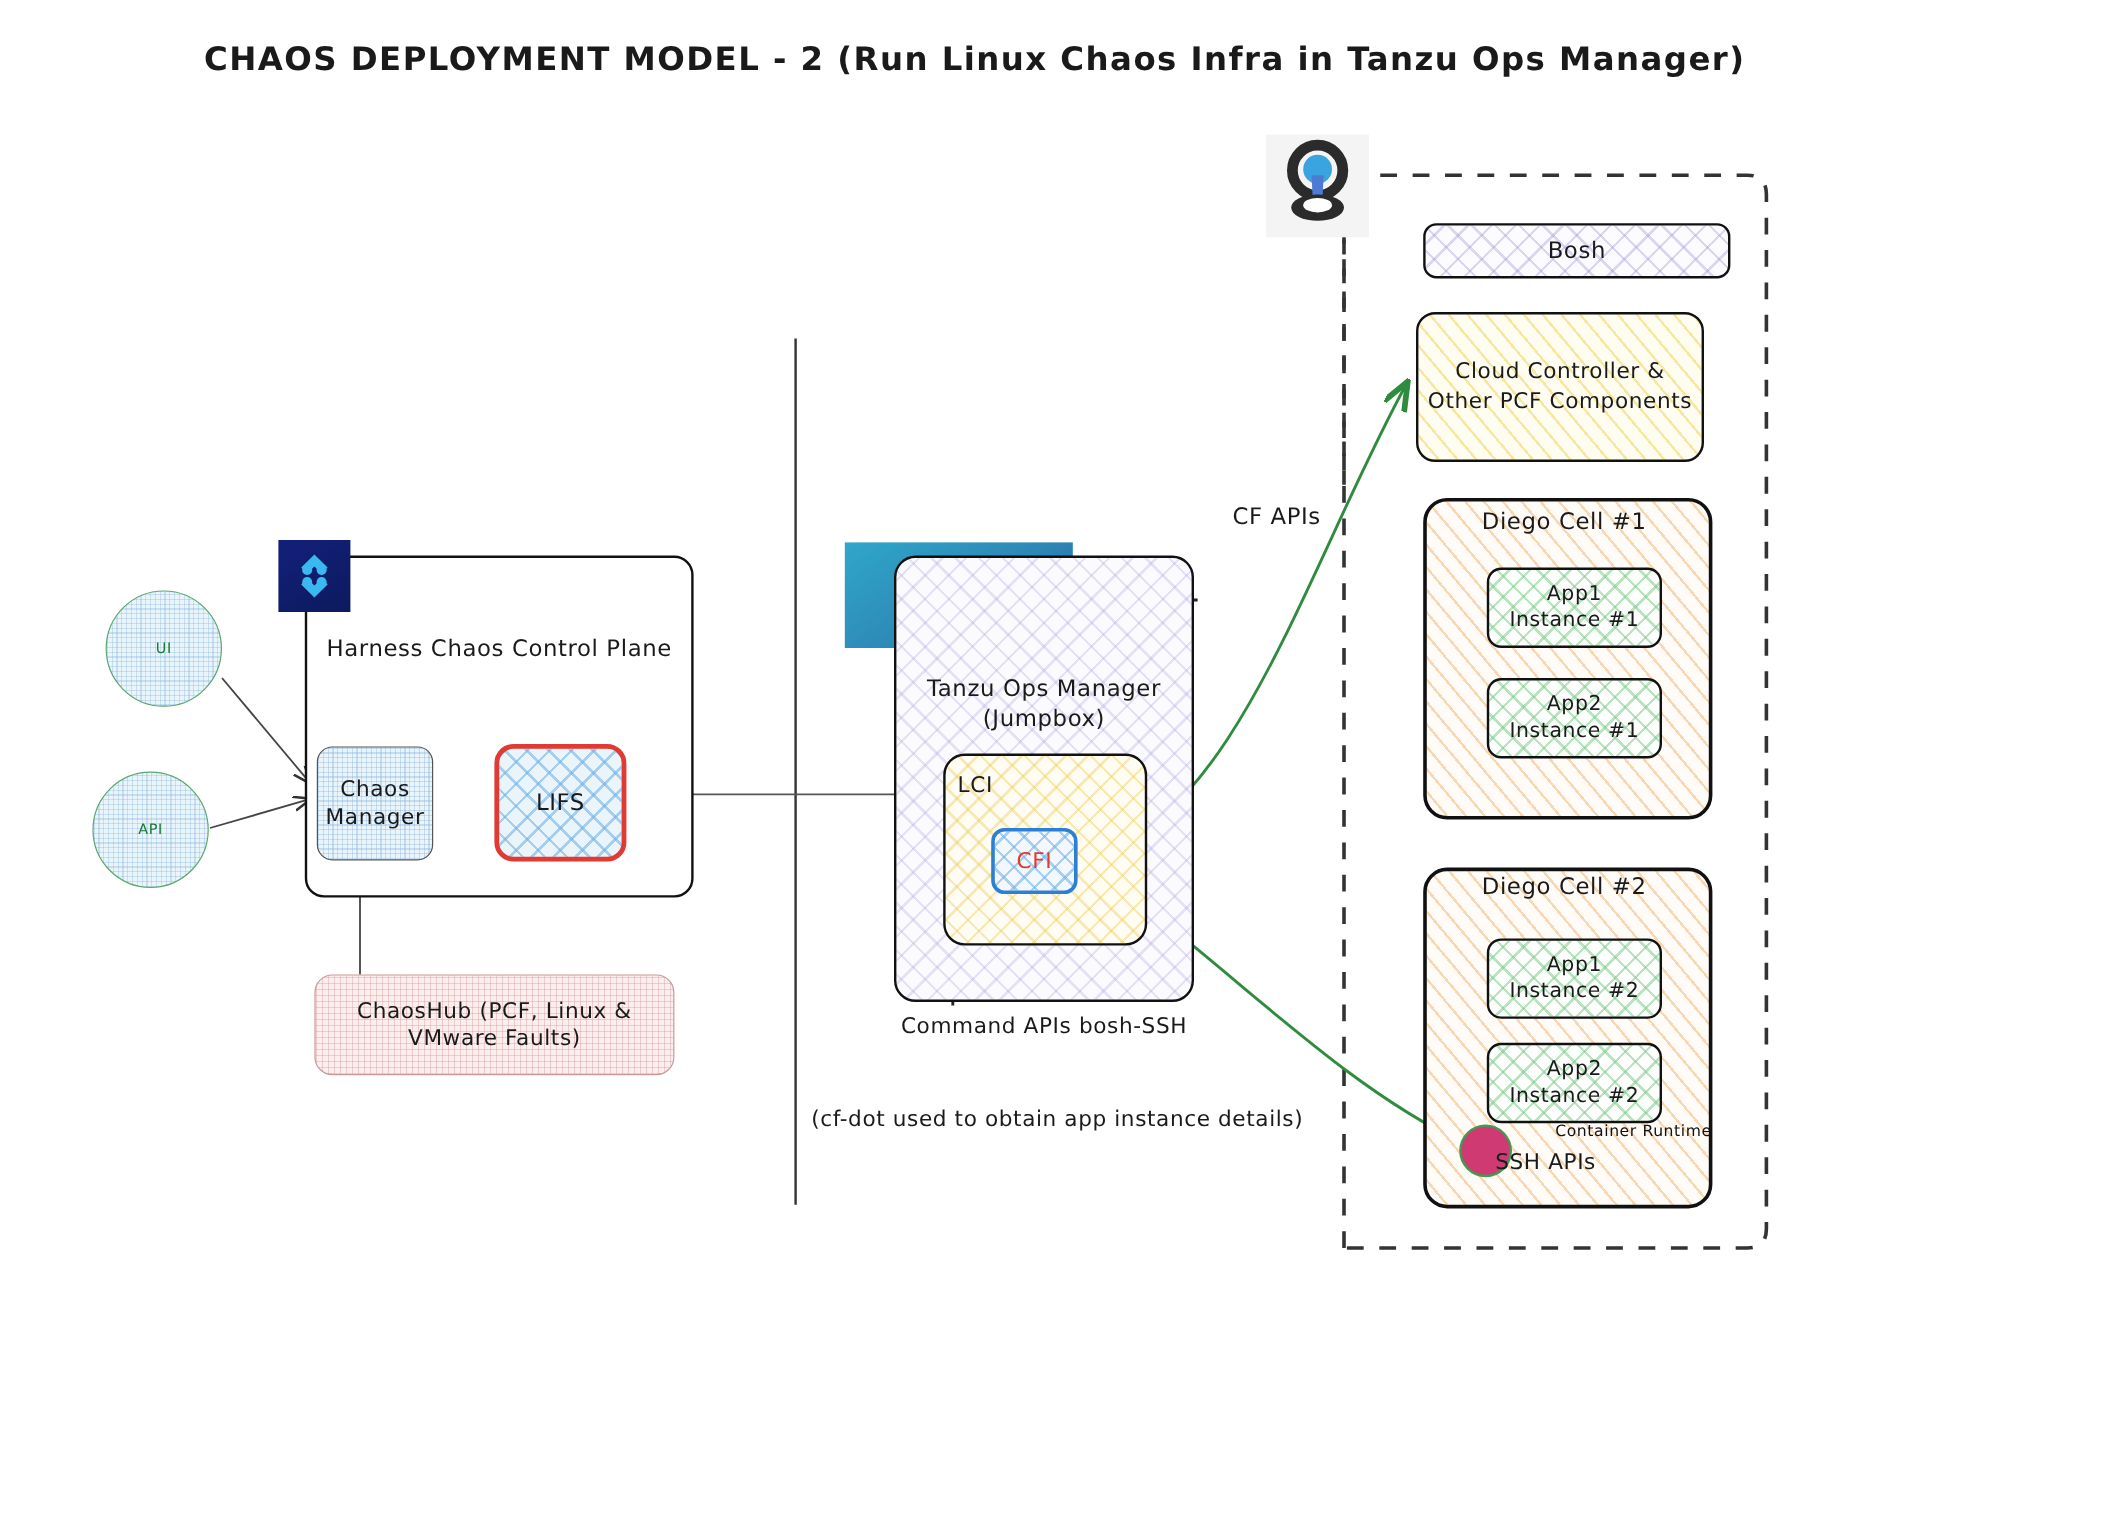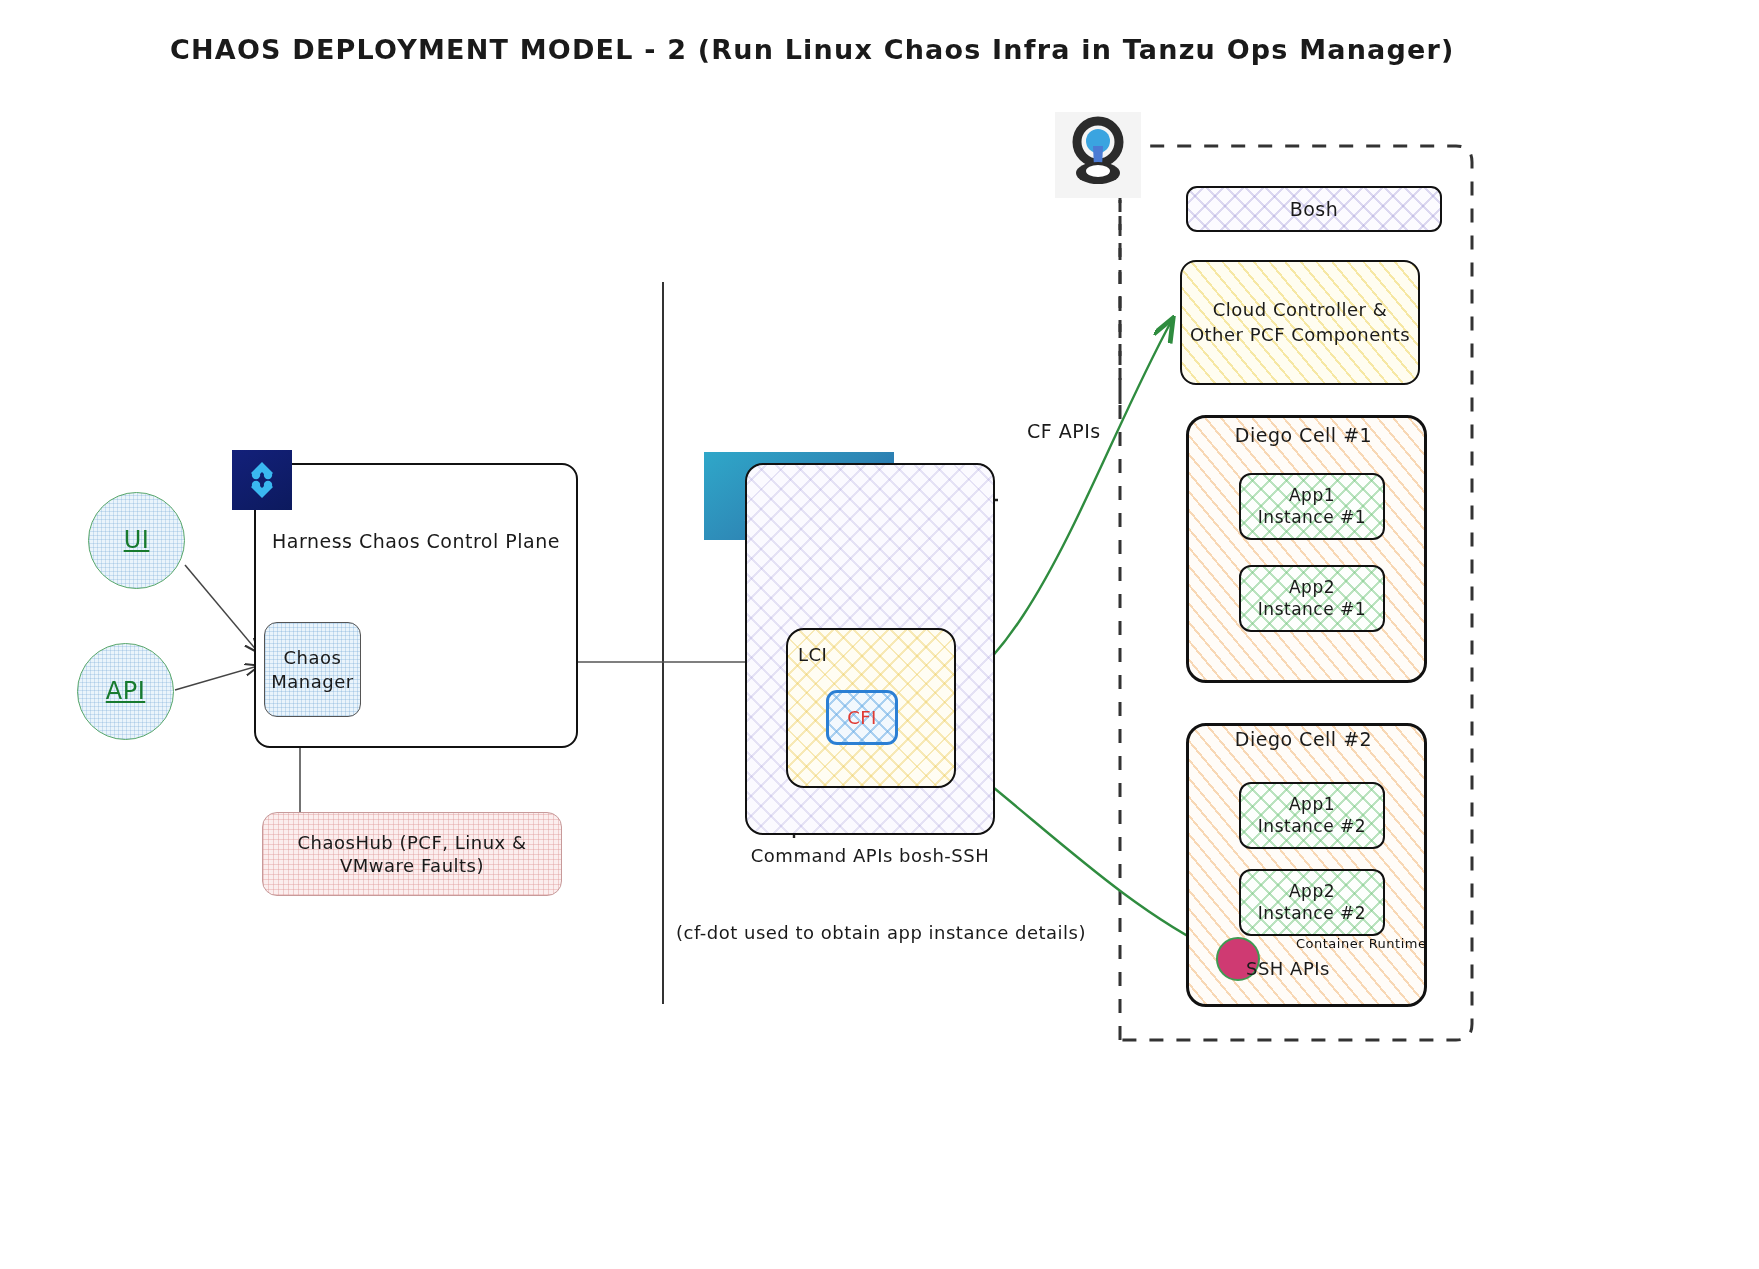--- a/index.html
+++ b/index.html
@@ -10,24 +10,24 @@
 
   .hand{font-family:"DejaVu Sans",sans-serif;letter-spacing:.5px;}
 
   #title{position:absolute;left:170px;top:34px;font-size:27px;font-weight:600;
          letter-spacing:1.2px;white-space:nowrap;}
 
   .node{position:absolute;box-sizing:border-box;display:flex;align-items:center;
         justify-content:center;text-align:center;line-height:1.28;}
 
   
-  .circ{border-radius:50%;border:1.6px solid #5aa86b;color:#177a2e;font-size:24px;
+  .circ{border-radius:50%;border:1.6px solid #5aa86b;color:#177a2e;font-size:12px;
         background-color:#eaf4fb;
         background-image:repeating-linear-gradient(0deg,rgba(120,170,215,.30) 0 1px,transparent 1px 4px),
-                         repeating-linear-gradient(90deg,rgba(120,170,215,.30) 0 1px,transparent 1px 4px);text-decoration:underline;}
+                         repeating-linear-gradient(90deg,rgba(120,170,215,.30) 0 1px,transparent 1px 4px);}
   #ui-circle{left:88px;top:492px;width:97px;height:97px;}
   #api-circle{left:77px;top:643px;width:97px;height:97px;}
 
   #harness-plane{left:254px;top:463px;width:324px;height:285px;border:2.6px solid #111;
         border-radius:16px;background:#fff;}
   #harness-plane-label{position:absolute;left:254px;top:530px;width:324px;text-align:center;
         font-size:19px;}
 
   #harness-logo{position:absolute;left:232px;top:450px;width:60px;height:60px;
         background:linear-gradient(150deg,#13207a 0%,#0c1a5e 100%);}
@@ -191,35 +191,40 @@
     </svg>
   </div>
 
   <div class="node hand" id="chaos-manager">
     <span>
       <span>Chaos</span><br>
       <span>Manager</span>
     </span>
   </div>
 
+  <div class="node hand" id="lifs">LIFS</div>
 
   <div class="node hand" id="chaoshub">
     <span>
       <span>ChaosHub (PCF, Linux &amp;</span><br>
       <span>VMware Faults)</span>
     </span>
   </div>
 
   <div id="tas-logo">
     <div class="ring"></div>
     <div class="l1">VMware Tanzu®</div>
     <div class="l2">Application Service™</div>
   </div>
 
   <div class="node" id="tanzu-ops"></div>
+  <div id="tanzu-ops-label" class="hand">
+    <span>Tanzu Ops Manager</span><br>
+    <span>(Jumpbox)</span>
+  </div>
 
   <div class="node" id="lci"></div>
   <div id="lci-label" class="hand">LCI</div>
 
   <div class="node hand" id="cfi">CFI</div>
 
   <div id="bosh-ssh-note" class="hand">Command APIs bosh-SSH</div>
   <div id="cfdot-note" class="hand">(cf-dot used to obtain app instance details)</div>
 
   <div id="cf-icon">

